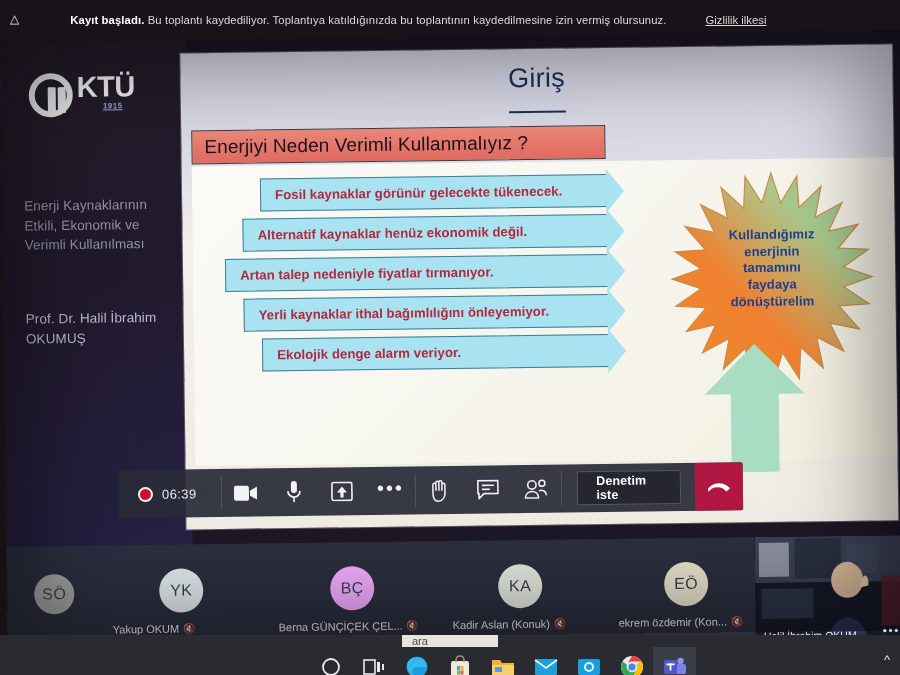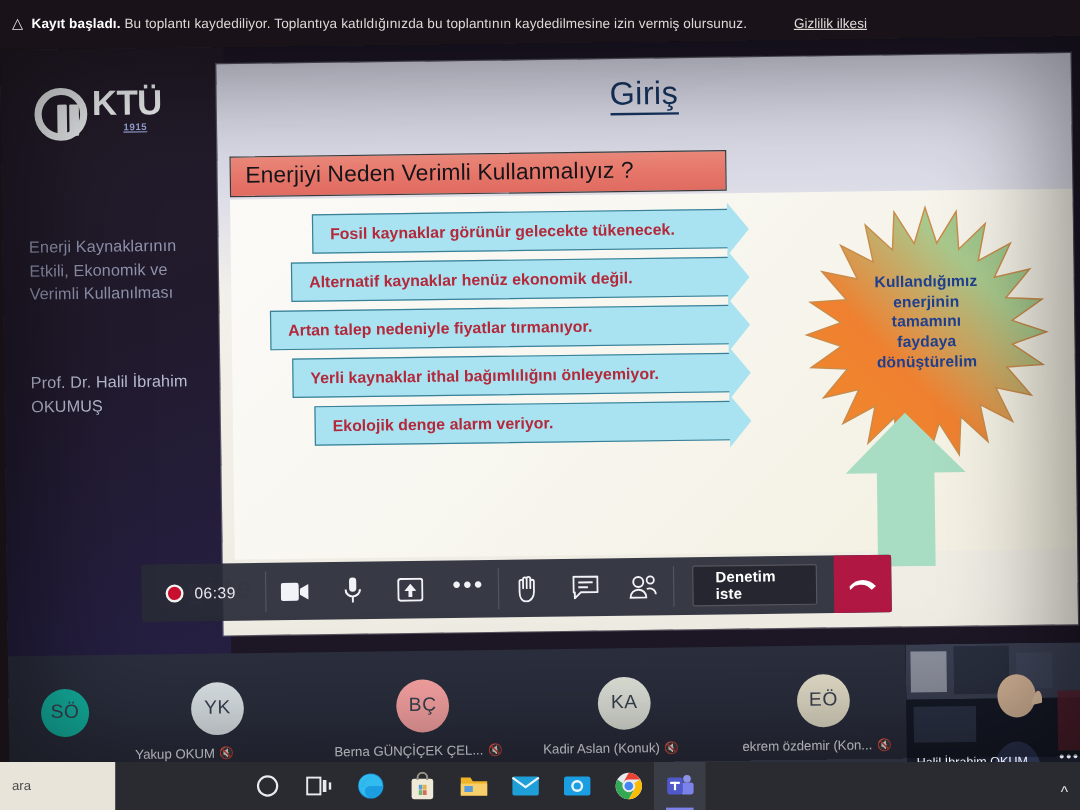--- a/index.html
+++ b/index.html
@@ -11,21 +11,21 @@
   }
   .root{position:absolute;inset:0;overflow:hidden;background:#171115;}
 
   
   .banner{
     position:absolute;left:0;top:0;width:900px;height:40px;
     background:#191319;display:flex;align-items:center;gap:7px;
     padding:0 0 0 10px;box-sizing:border-box;
   }
   .banner .warn{color:#e9e4e2;font-size:12px;line-height:1;transform:translateY(-1px);}
-  .banner .btxt{color:#ded8d6;font-size:11.3px;letter-spacing:.1px;white-space:nowrap;}
+  .banner .btxt{color:#ded8d6;font-size:11.3px;letter-spacing:.1px;white-space:nowrap;margin-left:44px;}
   .banner .btxt b{font-weight:bold;color:#fff;}
   .banner .blink{color:#ded8d6;font-size:11.3px;text-decoration:underline;padding-left:32px;}
 
   
   .screen{
     position:absolute;left:0px;top:36px;width:900px;height:600px;
     transform:rotate(-0.75deg);transform-origin:50% 0%;
   }
 
   
@@ -66,21 +66,21 @@
   .slide{
     position:absolute;left:180px;top:14px;width:712px;height:476px;
     background:linear-gradient(180deg,#d7d8e6 0%,#dcdce8 22%,#f2f0ea 40%,#efece3 100%);
     box-shadow:0 0 0 1px rgba(255,255,255,.25);
     overflow:hidden;
   }
   .slide-title{
     position:absolute;left:0;right:0;top:14px;text-align:center;
     color:#16335e;font-size:27px;letter-spacing:.3px;
   }
-  .slide-title span{border-bottom:2px solid #16335e;padding-bottom:1px;}
+  .slide-title span{border-bottom:2px solid #16335e;padding-bottom:18px;}
 
   .redbox{
     position:absolute;left:10px;top:77px;width:414px;height:34px;
     background:linear-gradient(180deg,#ef8b7c 0%,#e8766a 55%,#e06c62 100%);
     border:1.5px solid #3b3b3b;box-sizing:border-box;
     display:flex;align-items:center;padding-left:12px;
   }
   .redbox span{color:#15151a;font-size:19px;letter-spacing:.1px;}
 
   .whiteplate{
@@ -178,21 +178,21 @@
     background:#14161f;
   }
   .vtname{
     position:absolute;left:8px;bottom:5px;color:#eceef4;font-size:10.5px;white-space:nowrap;
   }
   .vtdots{position:absolute;right:8px;bottom:8px;color:#dfe2ea;font-size:12px;letter-spacing:1.5px;}
 
   
   .taskbar{
     position:absolute;left:0;bottom:0;width:900px;height:40px;background:#2a2b31;
-    display:flex;align-items:center;
+    display:flex;align-items:center;flex-direction:column;
   }
   .searchbox{
     width:96px;height:40px;background:#e9e4d9;display:flex;align-items:center;
     padding-left:10px;box-sizing:border-box;color:#4a4a4a;font-size:11px;
   }
   .tbicons{display:flex;align-items:center;gap:0px;margin-left:105px;}
   .tbi{width:43px;height:40px;display:flex;align-items:center;justify-content:center;position:relative;}
   .tbi.active{background:#3a3c46;}
   .tbi.active:after{content:"";position:absolute;bottom:0;left:10px;width:23px;height:2px;background:#7b83eb;}
   .tray{position:absolute;right:10px;bottom:8px;color:#dfe2ea;font-size:13px;}
@@ -355,37 +355,37 @@
       <div class="hangup">
         <svg width="26" height="14" viewBox="0 0 26 14">
           <path d="M2 9c6-7 16-7 22 0l-3.5 3-3.5-3c-3.5-1.6-7.5-1.6-11 0L2.5 12z" fill="#fff"></path>
         </svg>
       </div>
     </div>
 
     <div class="strip">
 
       <div class="tile" style="left:0;width:93px;">
-        <div class="avatar" style="left:27px;top:28px;width:40px;height:40px;background:#14b8a6;">
+        <div class="avatar" style="left:27px;top:28px;width:40px;height:40px;background:#a3a3a3;">
           <span>SÖ</span>
         </div>
       </div>
 
       <div class="tile" style="left:93px;width:168px;">
         <div class="avatar" style="left:59px;top:24px;width:44px;height:44px;background:#dfe6ea;">
           <span>YK</span>
         </div>
         <div class="pname" style="left:12px;top:78px;">
           <span>Yakup OKUM</span>
           <span class="mute">🔇</span>
         </div>
       </div>
 
       <div class="tile" style="left:261px;width:175px;">
-        <div class="avatar" style="left:62px;top:24px;width:44px;height:44px;background:#fca5a5;">
+        <div class="avatar" style="left:62px;top:24px;width:44px;height:44px;background:#f0abfc;">
           <span>BÇ</span>
         </div>
         <div class="pname" style="left:10px;top:78px;">
           <span>Berna GÜNÇİÇEK ÇEL...</span>
           <span class="mute">🔇</span>
         </div>
       </div>
 
       <div class="tile" style="left:436px;width:166px;">
         <div class="avatar" style="left:55px;top:24px;width:44px;height:44px;background:#e3e6dd;">

